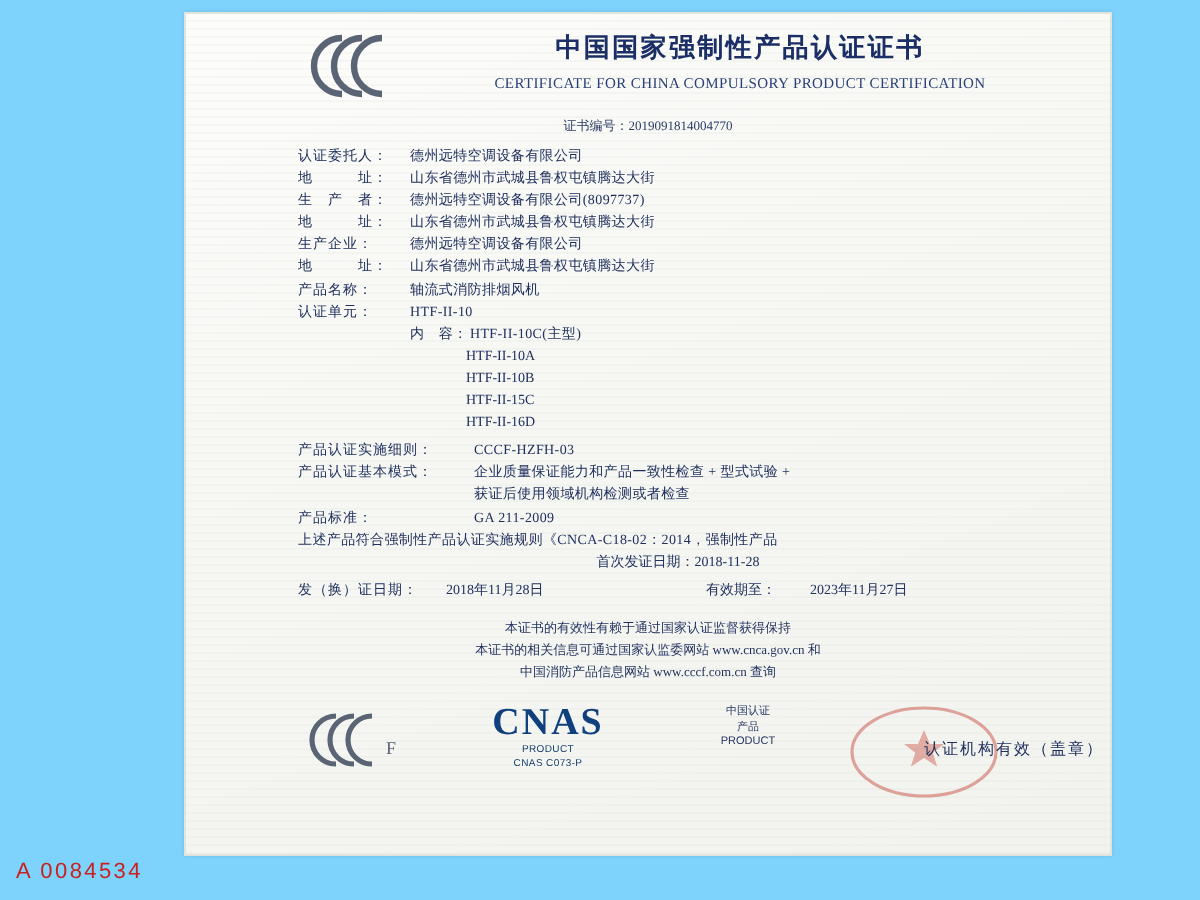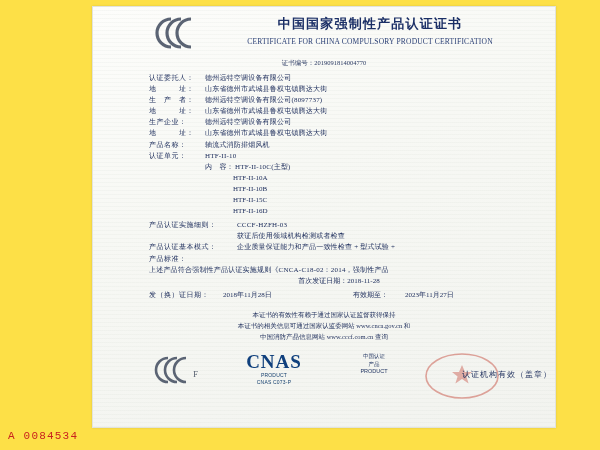--- a/index.html
+++ b/index.html
@@ -10,21 +10,21 @@
   body {
     width: 600px;
     height: 450px;
     font-family: "Liberation Sans", sans-serif;
     overflow: hidden;
   }
   .page {
     position: relative;
     width: 600px;
     height: 450px;
-    background: #fde047;
+    background: #7dd3fc;
   }
   
   .cert {
     position: absolute;
     left: 92px;
     top: 6px;
     width: 462px;
     height: 420px;
     background: linear-gradient(160deg, #fdfdfb 0%, #f7f8f4 40%, #f2f3ef 100%);
     border: 1px solid #e2e3dd;
@@ -241,21 +241,21 @@
     font-size: 5px;
     color: #2a3a60;
     margin-top: 3px;
     letter-spacing: 0.1px;
   }
   
   .serial {
     position: absolute;
     left: 8px;
     top: 430px;
-    font-family: Liberation Mono, monospace;
+    font-family: Liberation Sans, sans-serif;
     font-size: 11px;
     color: #c9211e;
     letter-spacing: 1.2px;
   }
 </style>
 </head>
 <body>
 
 <div class="page">
   <div class="cert">
@@ -322,29 +322,30 @@
       <div class="indent-val">HTF-II-15C</div>
       <div class="indent-val">HTF-II-16D</div>
 
       <div class="section-gap"></div>
 
       <div class="row">
         <span class="lbl" style="width:88px;flex:0 0 88px;">产品认证实施细则：</span>
         <span class="val">CCCF-HZFH-03</span>
       </div>
       <div class="row">
+        <span class="lbl" style="width:88px;flex:0 0 88px;">产品认证基本模式：</span>
+        <span class="val">企业质量保证能力和产品一致性检查 + 型式试验 +</span>
+      </div>
+      <div class="row">
         <span class="lbl" style="width:88px;flex:0 0 88px;"></span>
         <span class="val">获证后使用领域机构检测或者检查</span>
       </div>
       <div class="row">
-        <span class="lbl" style="width:88px;flex:0 0 88px;">产品认证基本模式：</span>
-        <span class="val">企业质量保证能力和产品一致性检查 + 型式试验 +</span>
-      </div>
-      <div class="row">
         <span class="lbl" style="width:88px;flex:0 0 88px;">产品标准：</span>
+        <span class="val">GA 211-2009</span>
       </div>
 
       <div class="para">上述产品符合强制性产品认证实施规则《CNCA-C18-02：2014，强制性产品</div>
 
       <div class="center-line">
         <span>首次发证日期：</span><span>2018-11-28</span>
       </div>
 
       <div class="section-gap"></div>
 

